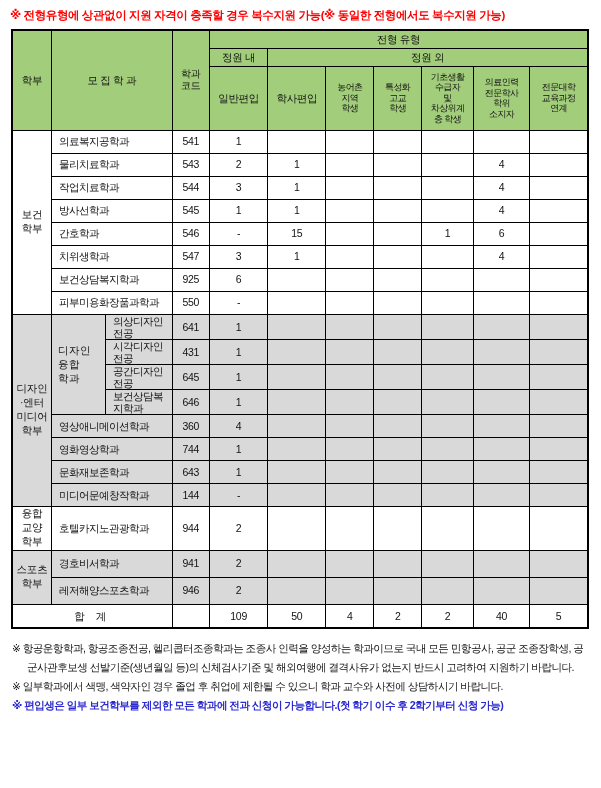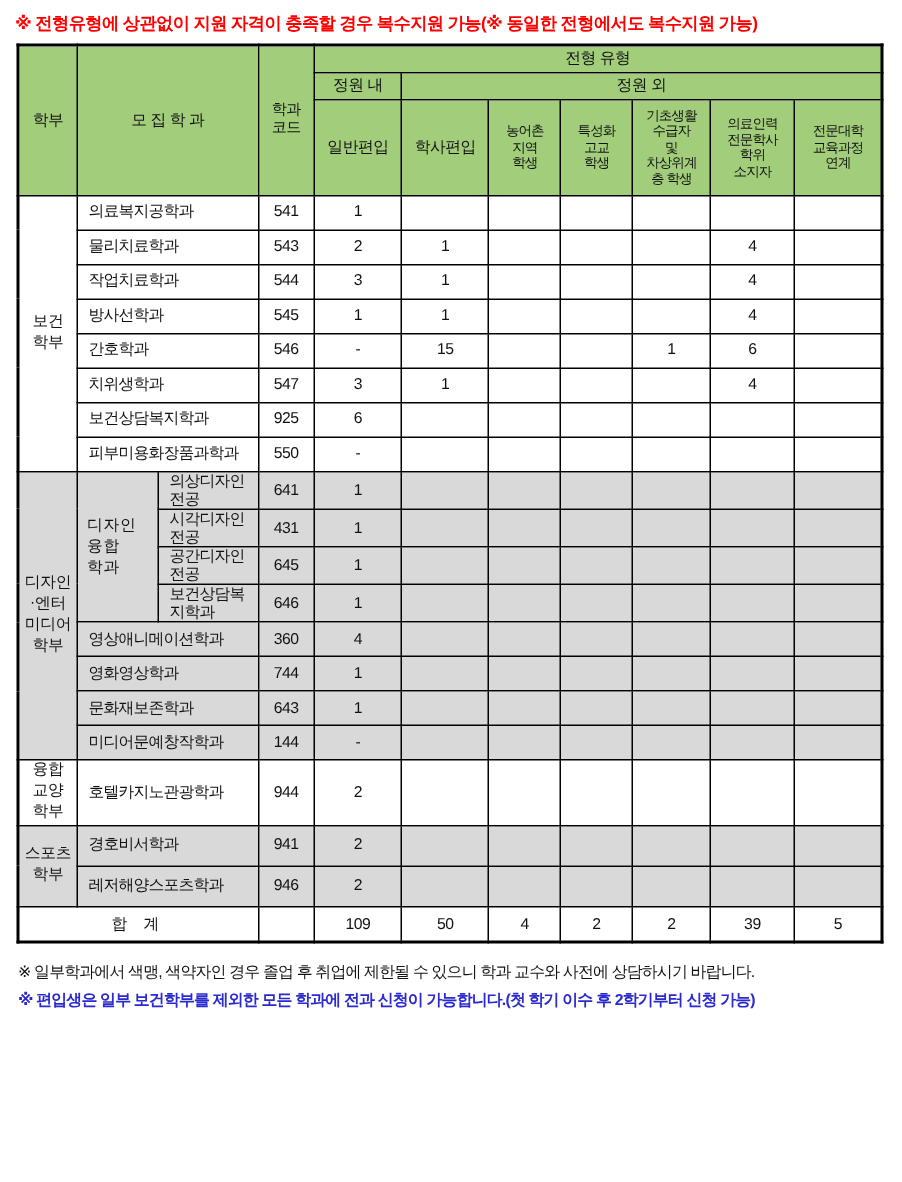--- a/index.html
+++ b/index.html
@@ -318,25 +318,26 @@
           <td class="sh"></td>
         </tr>
         <tr class="tr-total">
           <td colspan="3" class="total-label">합 계</td>
           <td></td>
           <td>109</td>
           <td>50</td>
           <td>4</td>
           <td>2</td>
           <td>2</td>
-          <td>39</td>
+          <td>40</td>
           <td>5</td>
         </tr>
       </tbody>
   </table>
 
   <div class="notes">
+    <div class="note">※ 항공운항학과, 항공조종전공, 헬리콥터조종학과는 조종사 인력을 양성하는 학과이므로 국내 모든 민항공사, 공군 조종장학생, 공군사관후보생 선발기준(생년월일 등)의 신체검사기준 및 해외여행에 결격사유가 없는지 반드시 고려하여 지원하기 바랍니다.</div>
     <div class="note">※ 일부학과에서 색맹, 색약자인 경우 졸업 후 취업에 제한될 수 있으니 학과 교수와 사전에 상담하시기 바랍니다.</div>
     <div class="note blue">※ 편입생은 일부 보건학부를 제외한 모든 학과에 전과 신청이 가능합니다.(첫 학기 이수 후 2학기부터 신청 가능)</div>
 
   </div>
 
 </div>
 
 </body></html>

